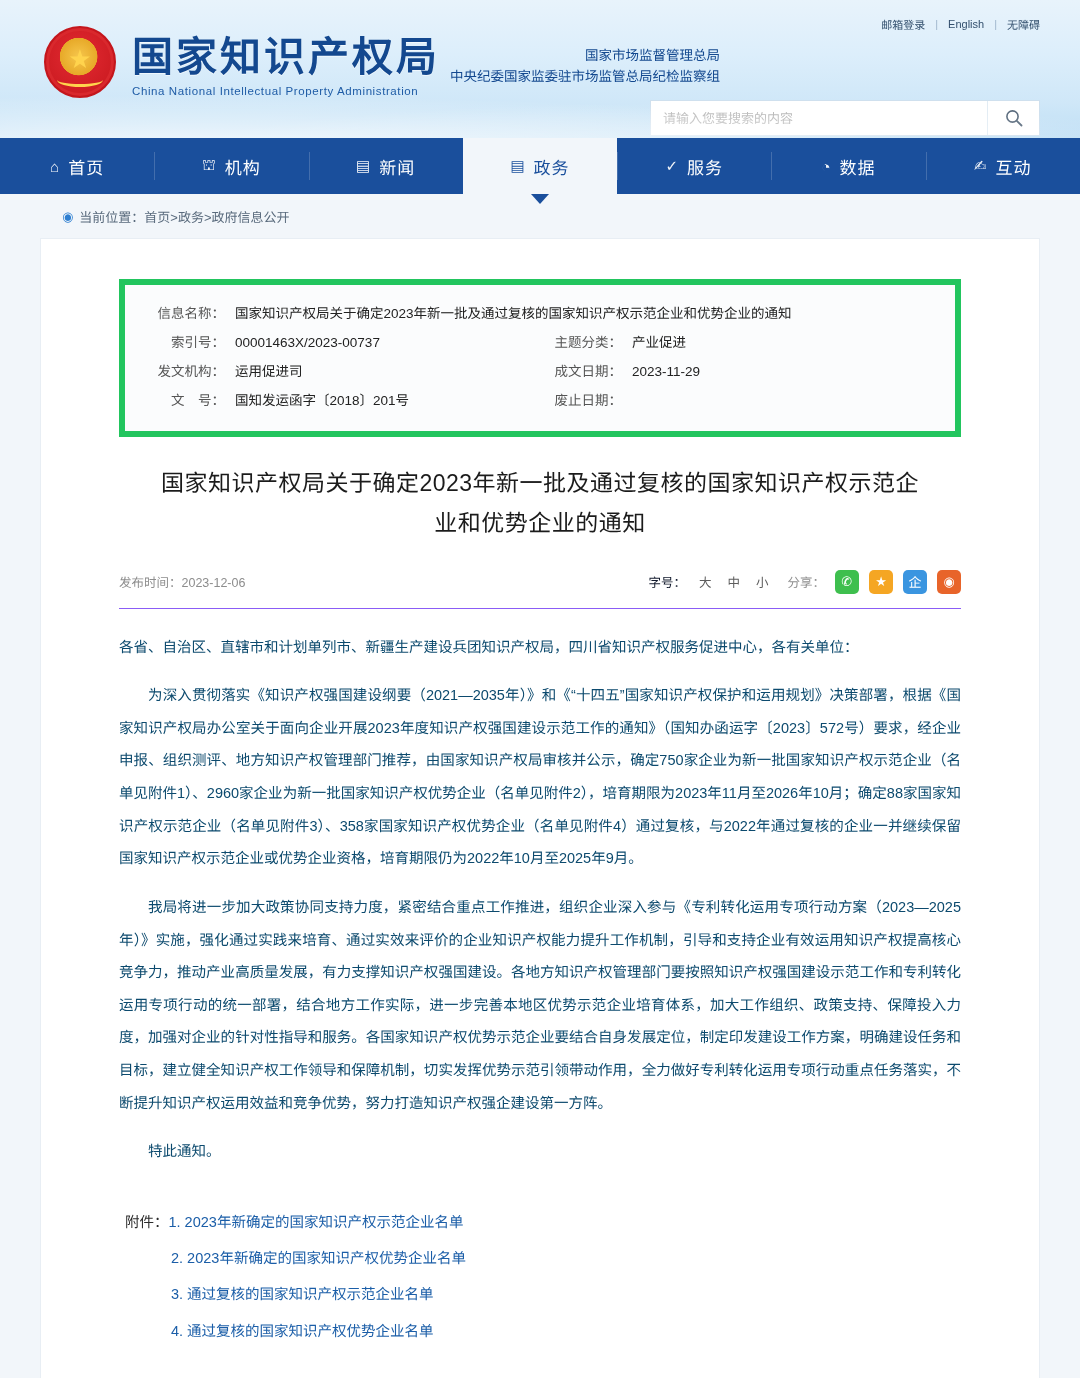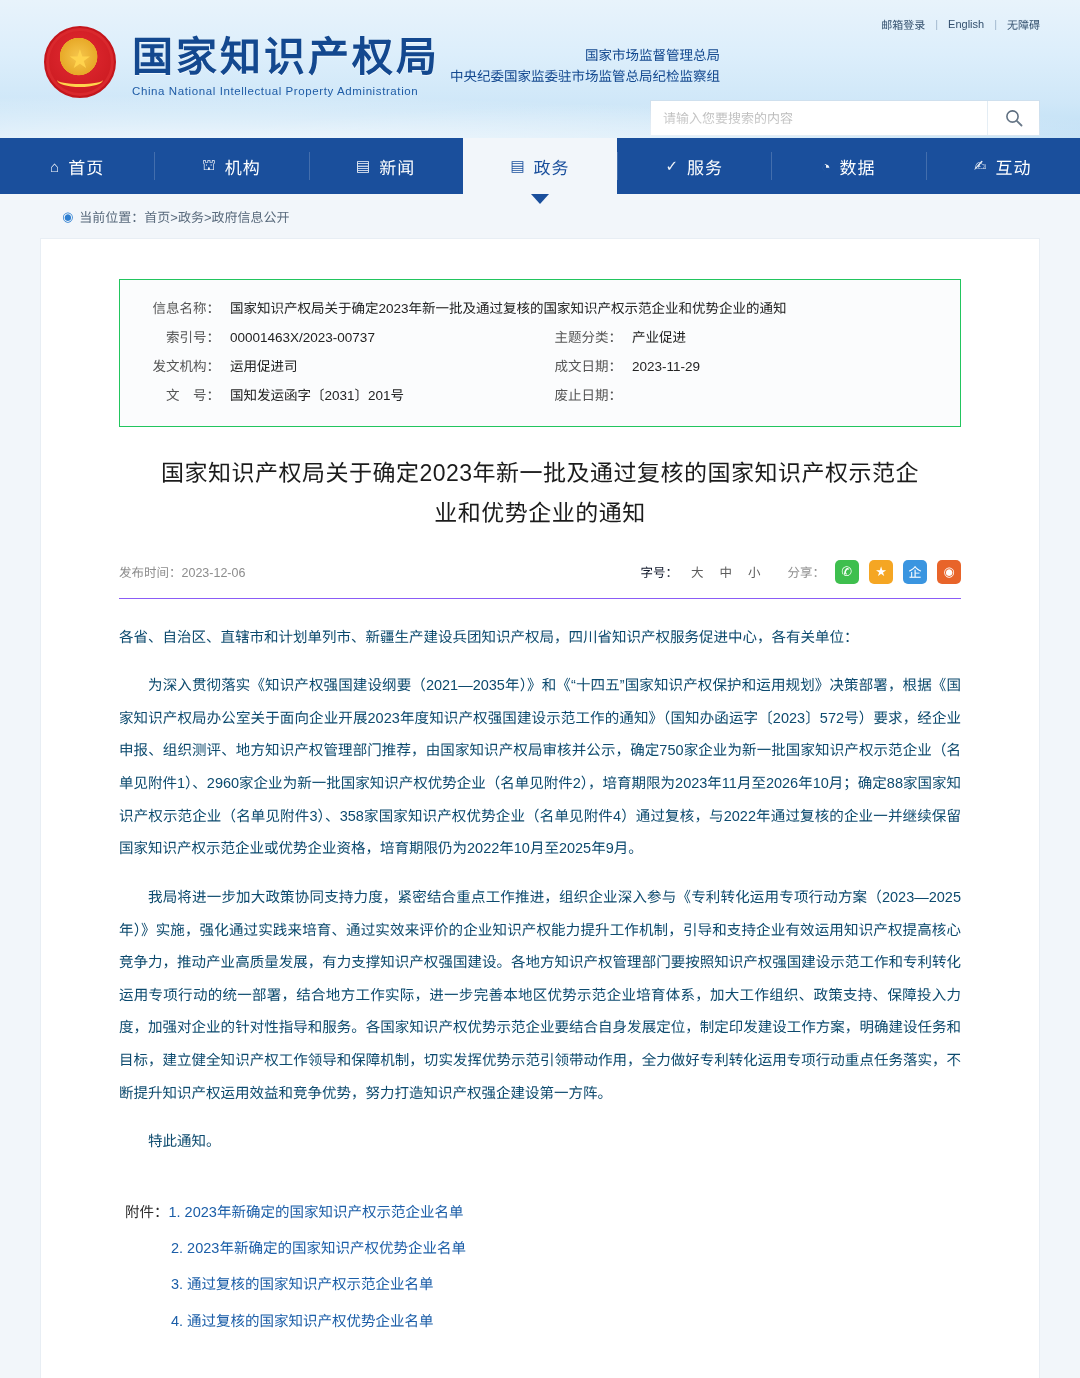--- a/index.html
+++ b/index.html
@@ -198,21 +198,21 @@
     margin: 0 40px 0 40px;
     background: #ffffff;
     min-height: 1100px;
     padding: 40px 78px 60px 78px;
     border: 1px solid #e8eef4;
     border-bottom: none;
   }
 
   
   .info-box {
-    border: 1px solid #22c55e;
+    border: 6px solid #22c55e;
     background: #fbfcfd;
     padding: 14px 18px 16px 18px;
     margin-bottom: 16px;
   }
   .info-row {
     display: flex;
     font-size: 13.5px;
     color: #333;
     line-height: 2.15;
   }
@@ -248,21 +248,21 @@
     justify-content: space-between;
     font-size: 12.5px;
     color: #8a8a8a;
     padding-bottom: 14px;
     border-bottom: 1px solid #8b5cf6;
   }
   .meta-left { color: #8d8d8d; }
   .meta-right { display: flex; align-items: center; gap: 10px; }
   .fontsize-label { color: #0f172a; font-family: Liberation Serif, serif; }
   .fontsize-opt { color: #5d5d5d; cursor: pointer; padding: 0 3px; }
-  .share-label { color: #8d8d8d; margin-left: 14px; }
+  .share-label { color: #8d8d8d; margin-left: 6px; }
   .share-ico {
     width: 24px; height: 24px;
     border-radius: 5px;
     display: inline-flex;
     align-items: center;
     justify-content: center;
     color: #fff;
     font-size: 13px;
     cursor: pointer;
   }
@@ -400,21 +400,21 @@
             <div class="v">运用促进司</div>
           </div>
           <div class="cell">
             <div class="k">成文日期：</div>
             <div class="v">2023-11-29</div>
           </div>
         </div>
         <div class="info-row">
           <div class="cell">
             <div class="k">文　号：</div>
-            <div class="v">国知发运函字〔2031〕201号</div>
+            <div class="v">国知发运函字〔2018〕201号</div>
           </div>
           <div class="cell">
             <div class="k">废止日期：</div>
             <div class="v"></div>
           </div>
         </div>
       </div>
 
       <div class="doc-title">国家知识产权局关于确定2023年新一批及通过复核的国家知识产权示范企业和优势企业的通知</div>
 

